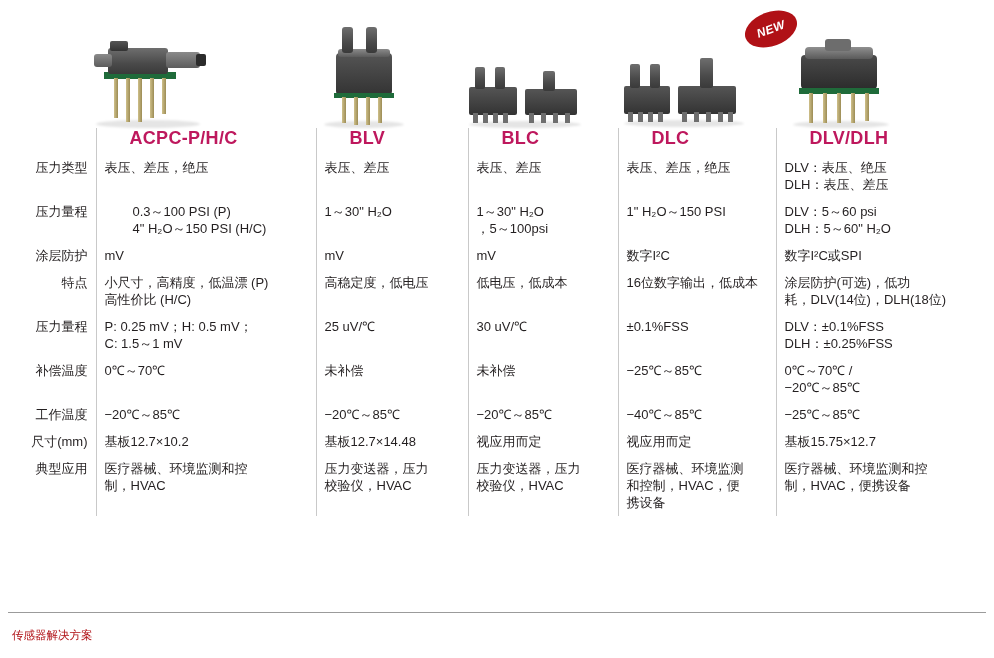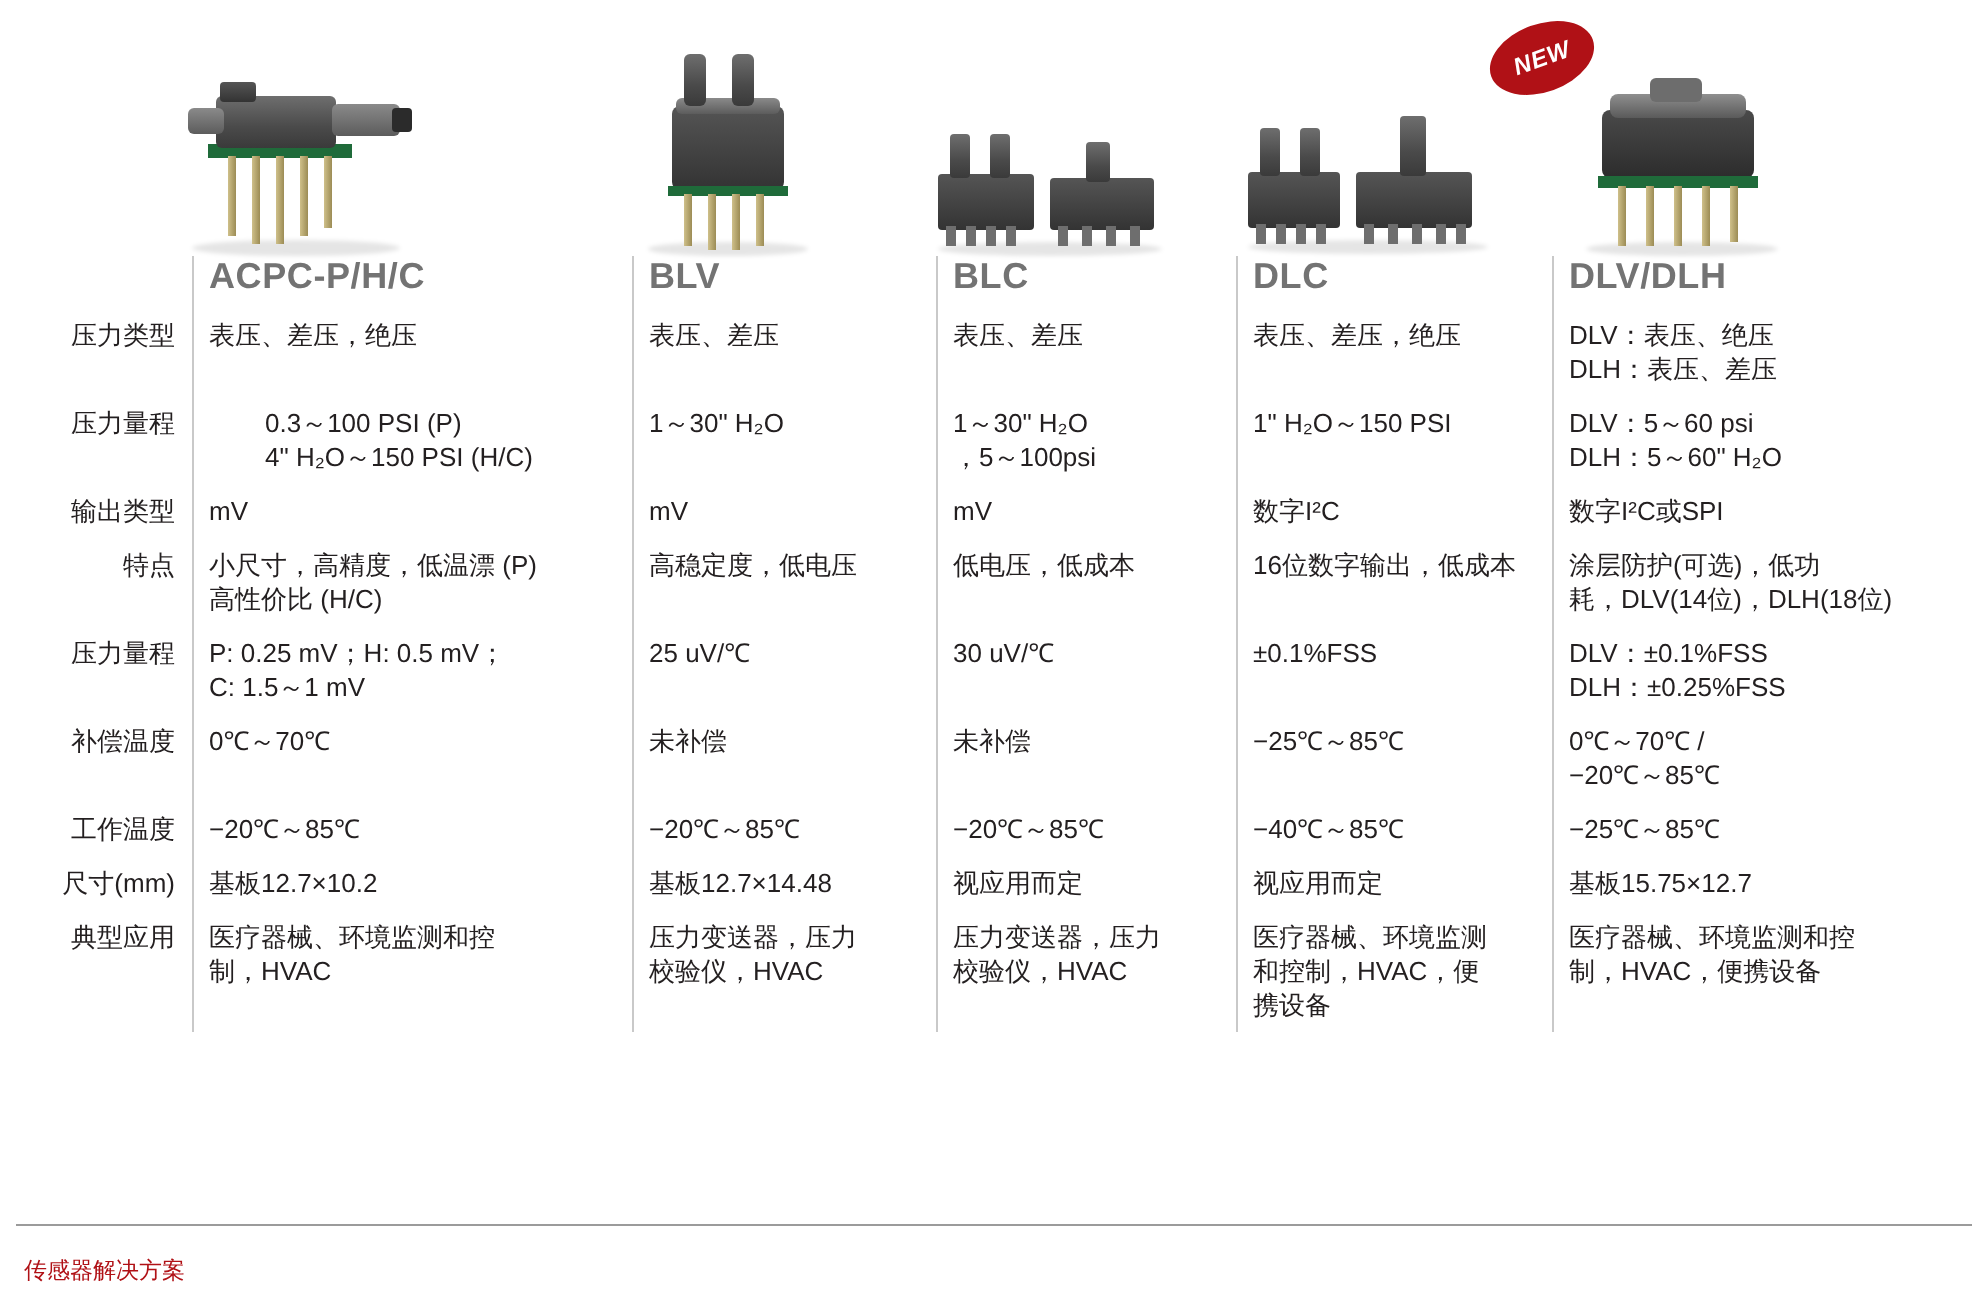--- a/index.html
+++ b/index.html
@@ -85,24 +85,25 @@
     white-space: nowrap;
   }
   td.cell {
     border-left: 1px solid #c9c9c9;
   }
   tr.head td.cell, tr.head td.rowlabel {
     padding-top: 2px;
     padding-bottom: 6px;
   }
   .prodname {
-    color: #737373;
+    color: #be185d;
     font-weight: bold;
     font-size: 18px;
     letter-spacing: 0.3px;
+    margin-left: 25px;
   }
   .c1 { width: 220px; }
   .c2 { width: 152px; }
   .c3 { width: 150px; }
   .c4 { width: 158px; }
   .c5 { width: 218px; }
 
   
   .bottom-rule {
     position: absolute;
@@ -273,21 +274,21 @@
 4" H₂O～150 PSI (H/C)</td>
         <td class="cell">1～30" H₂O</td>
         <td class="cell" style="white-space: pre-line;">1～30" H₂O
 ，5～100psi</td>
         <td class="cell">1" H₂O～150 PSI</td>
         <td class="cell" style="white-space: pre-line;">DLV：5～60 psi
 DLH：5～60" H₂O</td>
       </tr>
 
       <tr>
-        <td class="rowlabel">输出类型</td>
+        <td class="rowlabel">涂层防护</td>
         <td class="cell">mV</td>
         <td class="cell">mV</td>
         <td class="cell">mV</td>
         <td class="cell">数字I²C</td>
         <td class="cell">数字I²C或SPI</td>
       </tr>
 
       <tr>
         <td class="rowlabel">特点</td>
         <td class="cell" style="white-space: pre-line;">小尺寸，高精度，低温漂 (P)

